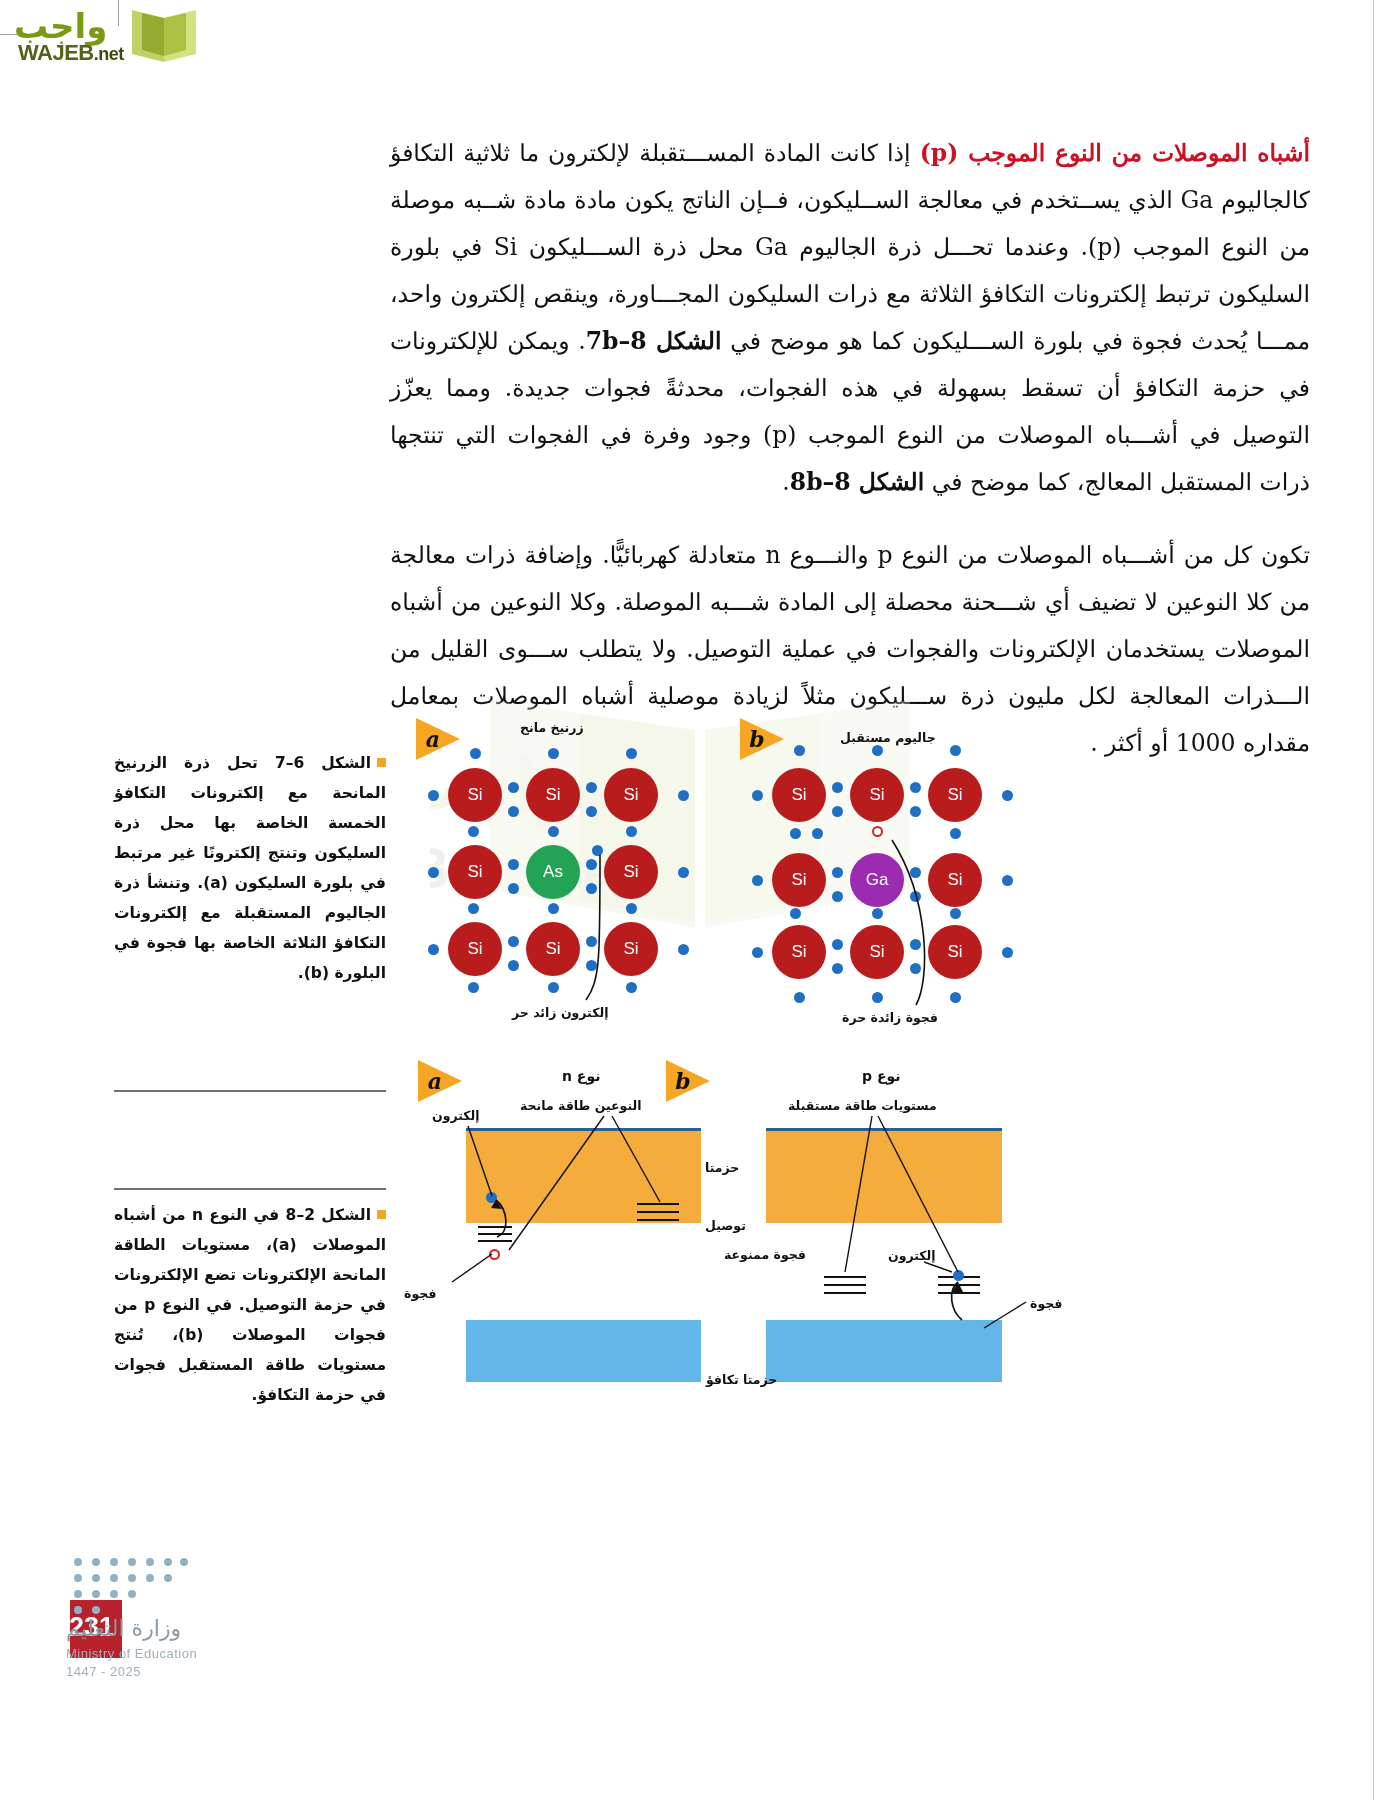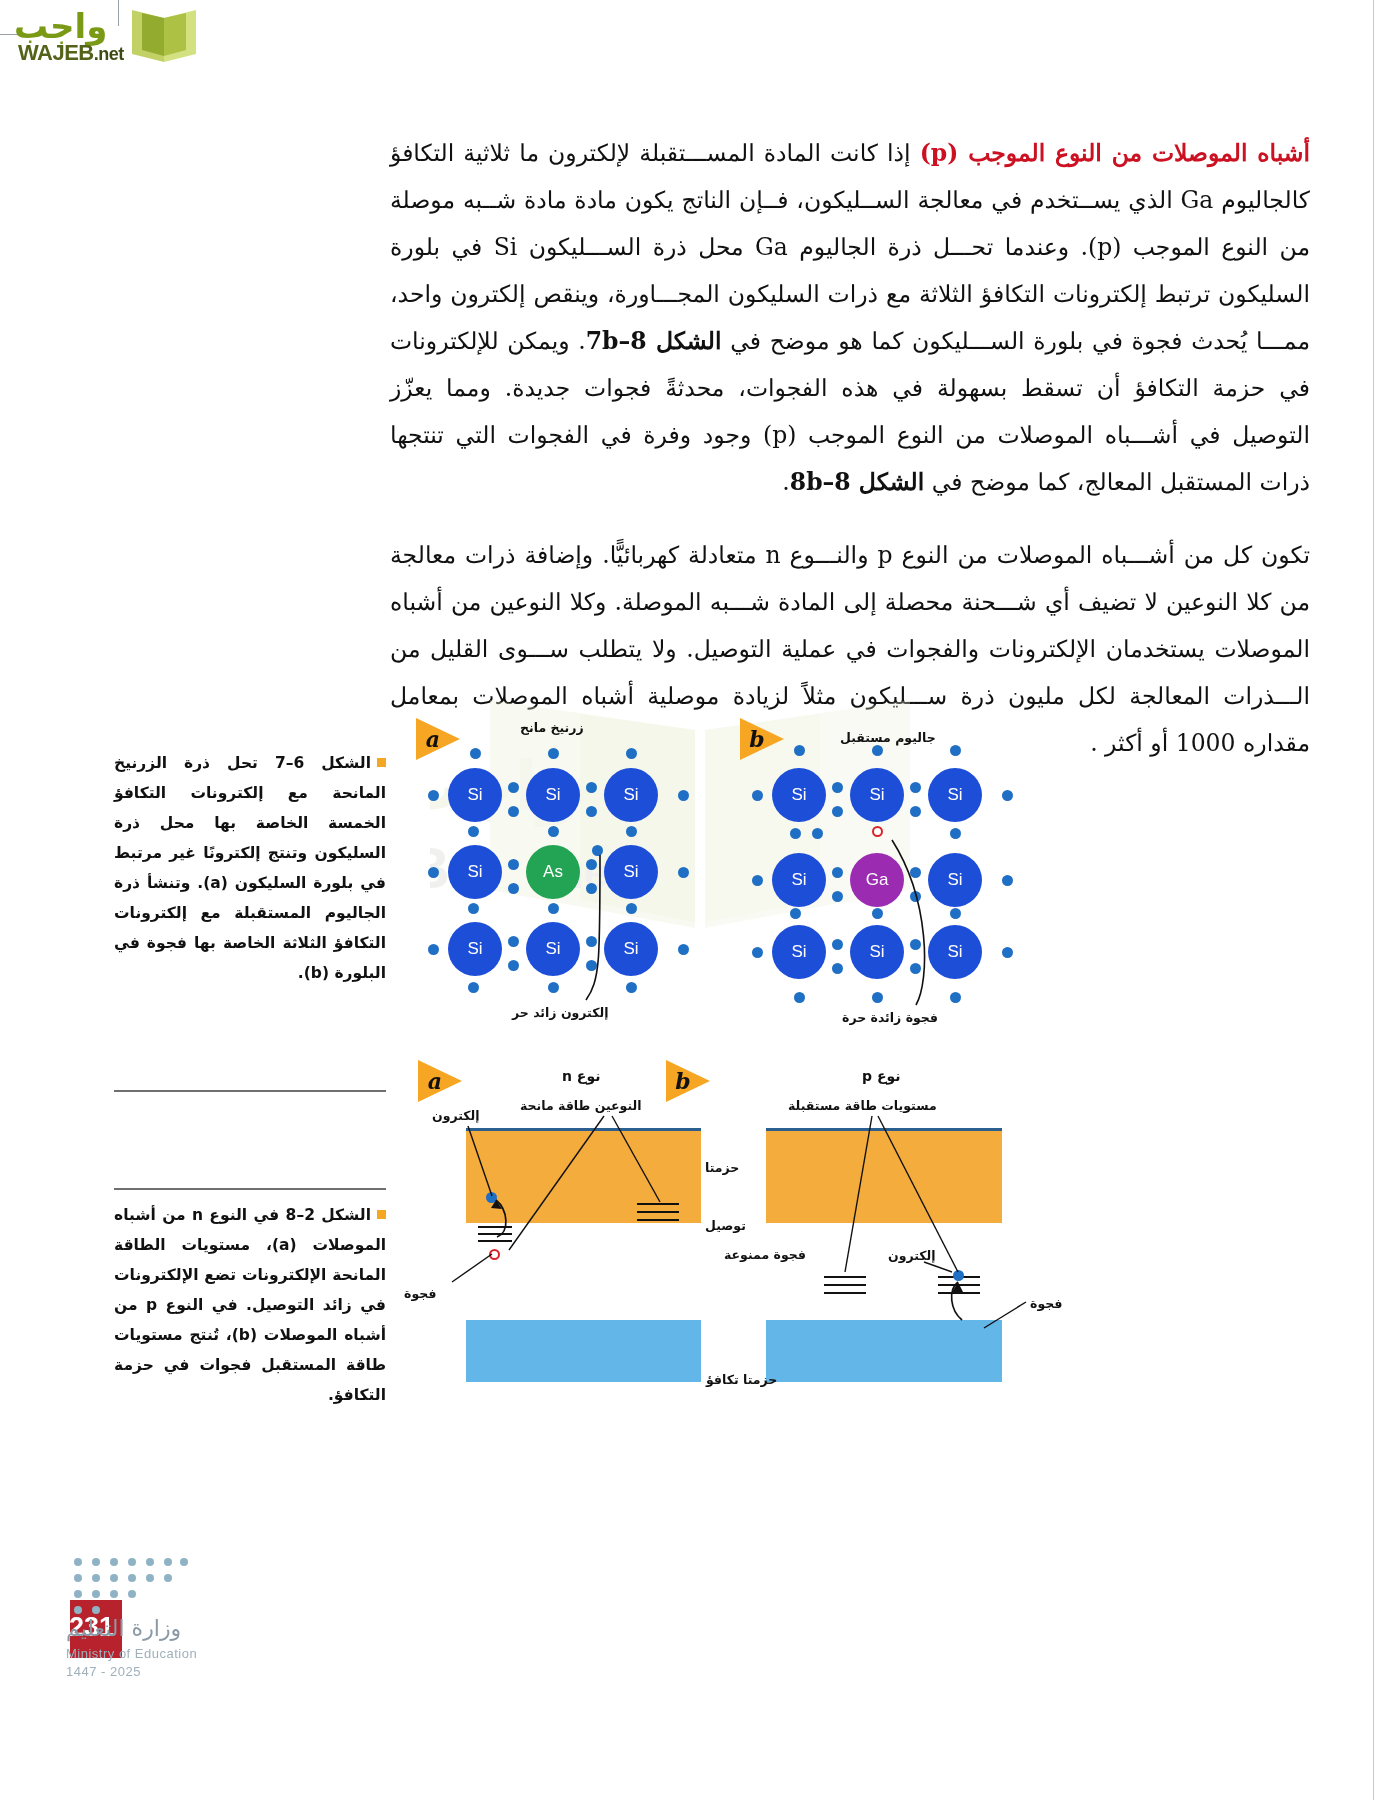--- a/index.html
+++ b/index.html
@@ -79,21 +79,21 @@
     text-align:center; line-height:32px;
   }
 
   
   .atom {
     position:absolute; border-radius:50%;
     color:#fff; font-family:"Liberation Sans",sans-serif;
     font-size:17px; text-align:center;
     display:flex; align-items:center; justify-content:center;
   }
-  .atom.si { background:#1d4ed8; }
+  .atom.si { background:#b91c1c; }
   .atom.as { background:#23a455; }
   .atom.ga { background:#9b2bb0; }
   .dot { position:absolute; width:11px; height:11px; border-radius:50%; background:#1f6fc4; }
   .hole { position:absolute; width:11px; height:11px; border-radius:50%; background:#fff; border:2px solid #d8232a; }
 
   
   .band-c { position:absolute; background:#f4ac3d; }
   .band-v { position:absolute; background:#63b6e8; }
   .band-top { position:absolute; height:3px; background:#2b5f8f; }
   .lvl { position:absolute; height:2px; background:#111; }
@@ -147,21 +147,21 @@
   <p>تكون كل من أشـــباه الموصلات من النوع p والنـــوع n متعادلة كهربائيًّا. وإضافة ذرات معالجة من كلا النوعين لا تضيف أي شـــحنة محصلة إلى المادة شـــبه الموصلة. وكلا النوعين من أشباه الموصلات يستخدمان الإلكترونات والفجوات في عملية التوصيل. ولا يتطلب ســـوى القليل من الـــذرات المعالجة لكل مليون ذرة ســـليكون مثلاً لزيادة موصلية أشباه الموصلات بمعامل مقداره 1000 أو أكثر .</p>
 </div>
 
 <div class="cap" style="top:748px;">
   <span class="sq"></span><span class="bold">الشكل 6–7</span><span> تحل ذرة الزرنيخ المانحة مع إلكترونات التكافؤ الخمسة الخاصة بها محل ذرة السليكون وتنتج إلكترونًا غير مرتبط في بلورة السليكون (a). وتنشأ ذرة الجاليوم المستقبلة مع إلكترونات التكافؤ الثلاثة الخاصة بها فجوة في البلورة (b).</span>
 </div>
 <div class="cap-rule" style="top:1090px;"></div>
 
 <div class="cap-rule" style="top:1188px;"></div>
 <div class="cap" style="top:1200px;">
-  <span class="sq"></span><span class="bold">الشكل 2–8</span><span> في النوع n من أشباه الموصلات (a)، مستويات الطاقة المانحة الإلكترونات تضع الإلكترونات في زائد التوصيل. في النوع p من أشباه الموصلات (b)، تُنتج مستويات طاقة المستقبل فجوات في حزمة التكافؤ.</span>
+  <span class="sq"></span><span class="bold">الشكل 2–8</span><span> في النوع n من أشباه الموصلات (a)، مستويات الطاقة المانحة الإلكترونات تضع الإلكترونات في حزمة التوصيل. في النوع p من فجوات الموصلات (b)، تُنتج مستويات طاقة المستقبل فجوات في حزمة التكافؤ.</span>
 </div>
 
 <svg class="bigwm" viewBox="0 0 540 300">
   <path d="M265 40 L60 10 L60 200 L265 238 Z" fill="#e9ecd0"></path>
   <path d="M275 40 L480 10 L480 200 L275 238 Z" fill="#eef0da"></path>
   <path d="M265 40 L150 24 L150 210 L265 232 Z" fill="#e2e7c0"></path>
   <path d="M275 40 L390 24 L390 210 L275 232 Z" fill="#e6eac8"></path>
   <text x="150" y="120" font-family="DejaVu Sans, sans-serif" font-size="68" font-weight="bold" fill="#dfe4c2">واجب</text>
   <text x="20" y="198" font-family="Liberation Sans, sans-serif" font-size="58" font-weight="bold" fill="#cfd4cc">WAJEB</text>
   <text x="205" y="198" font-family="Liberation Sans, sans-serif" font-size="44" font-weight="bold" fill="#cfd4cc">.net</text>

